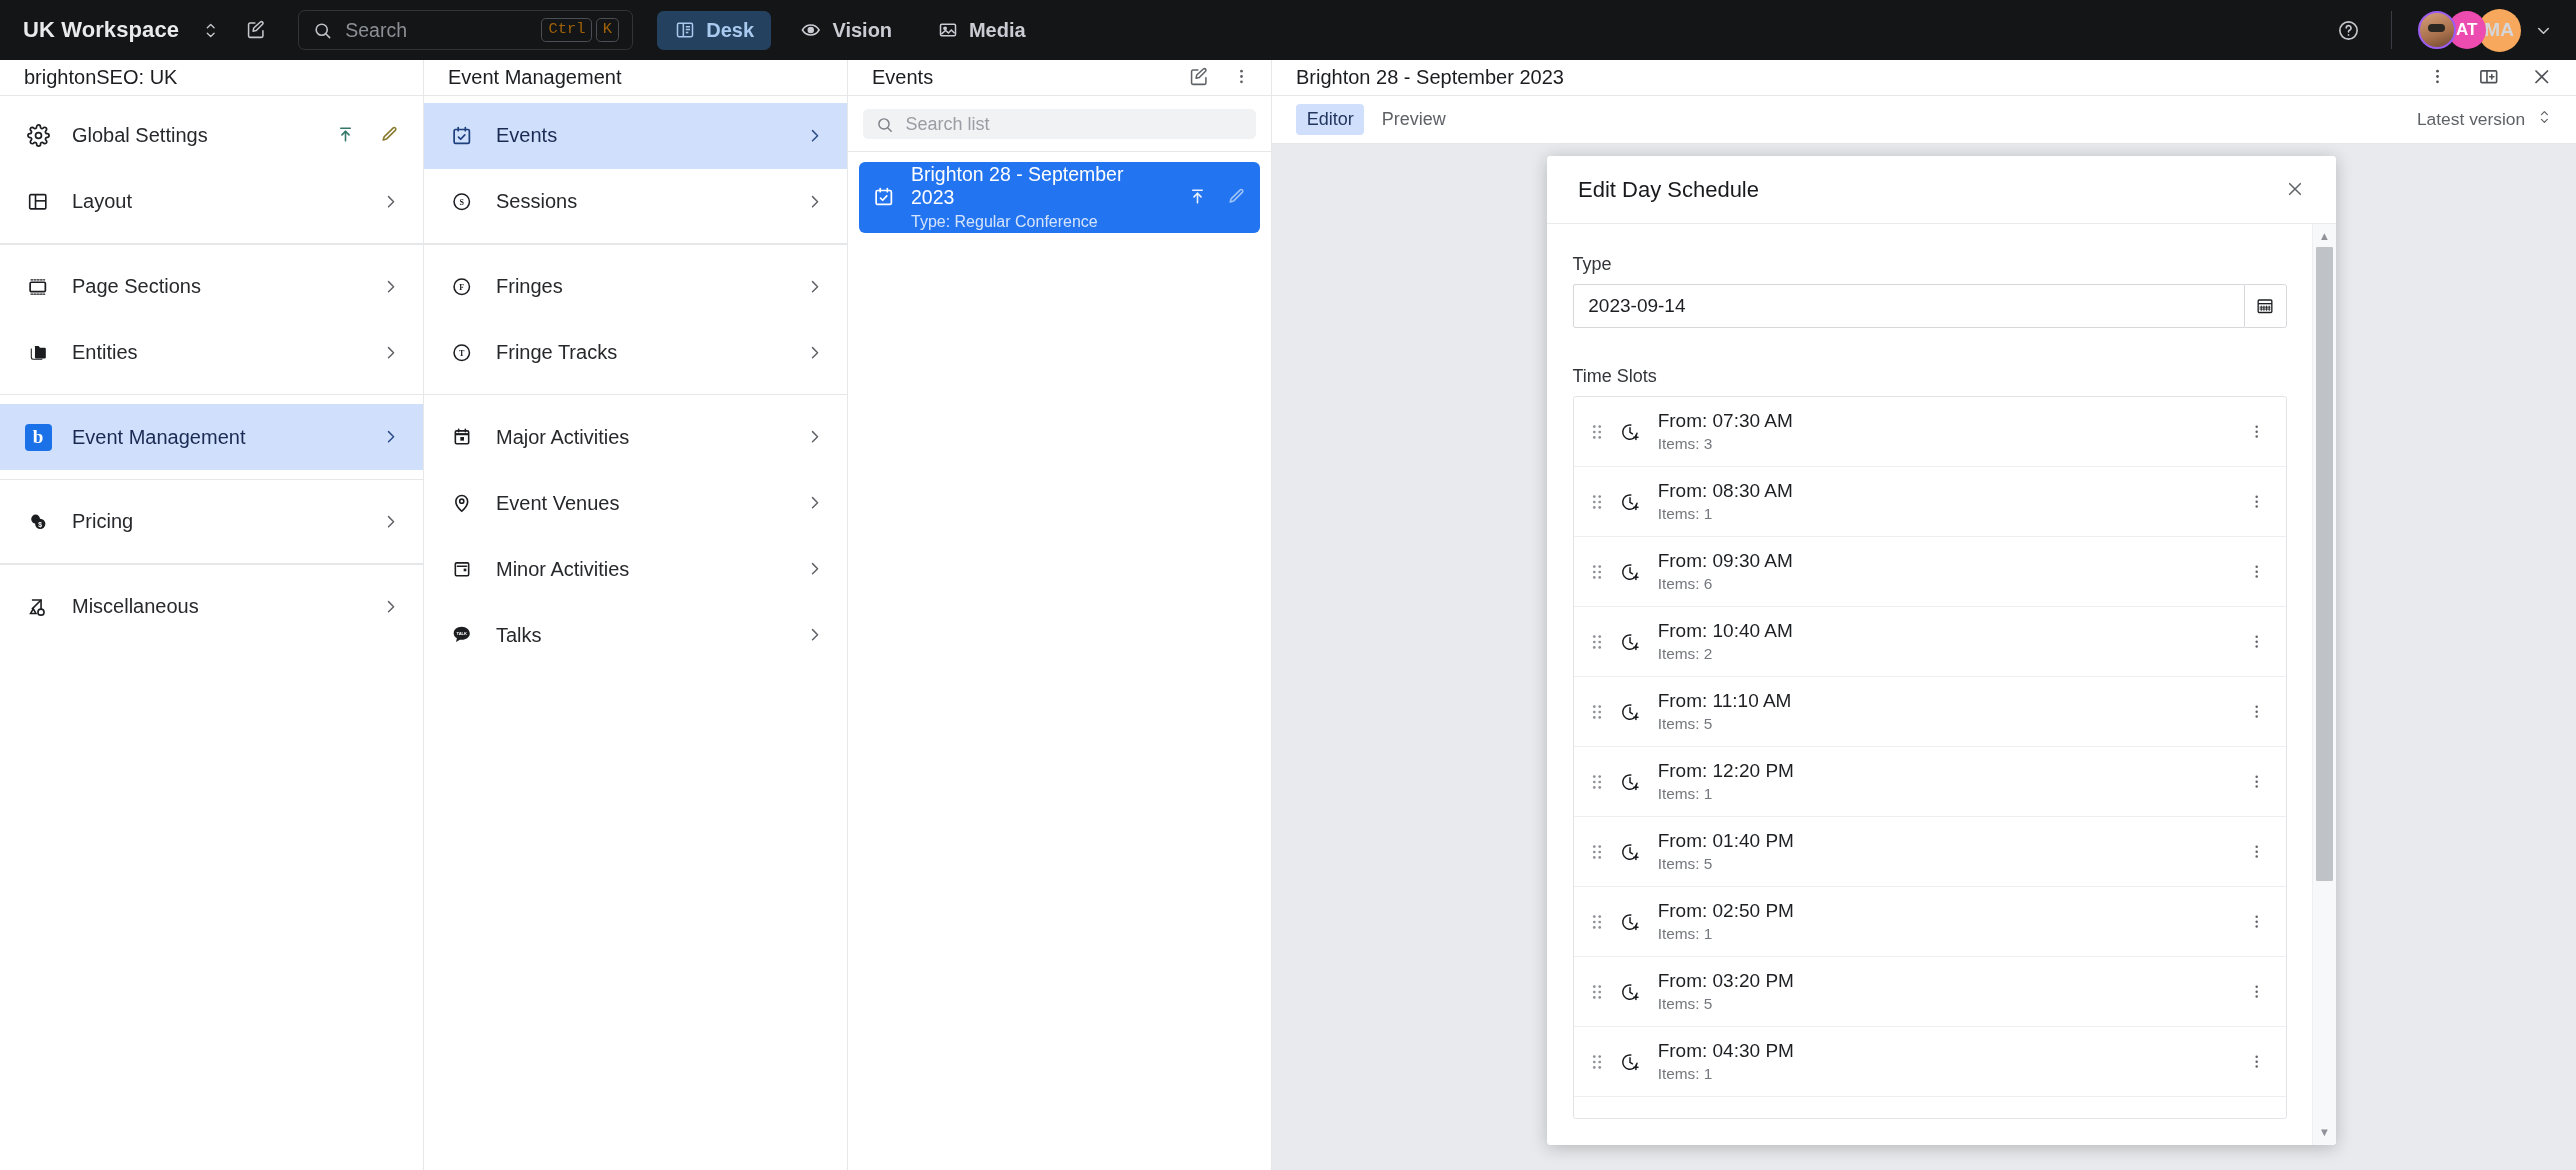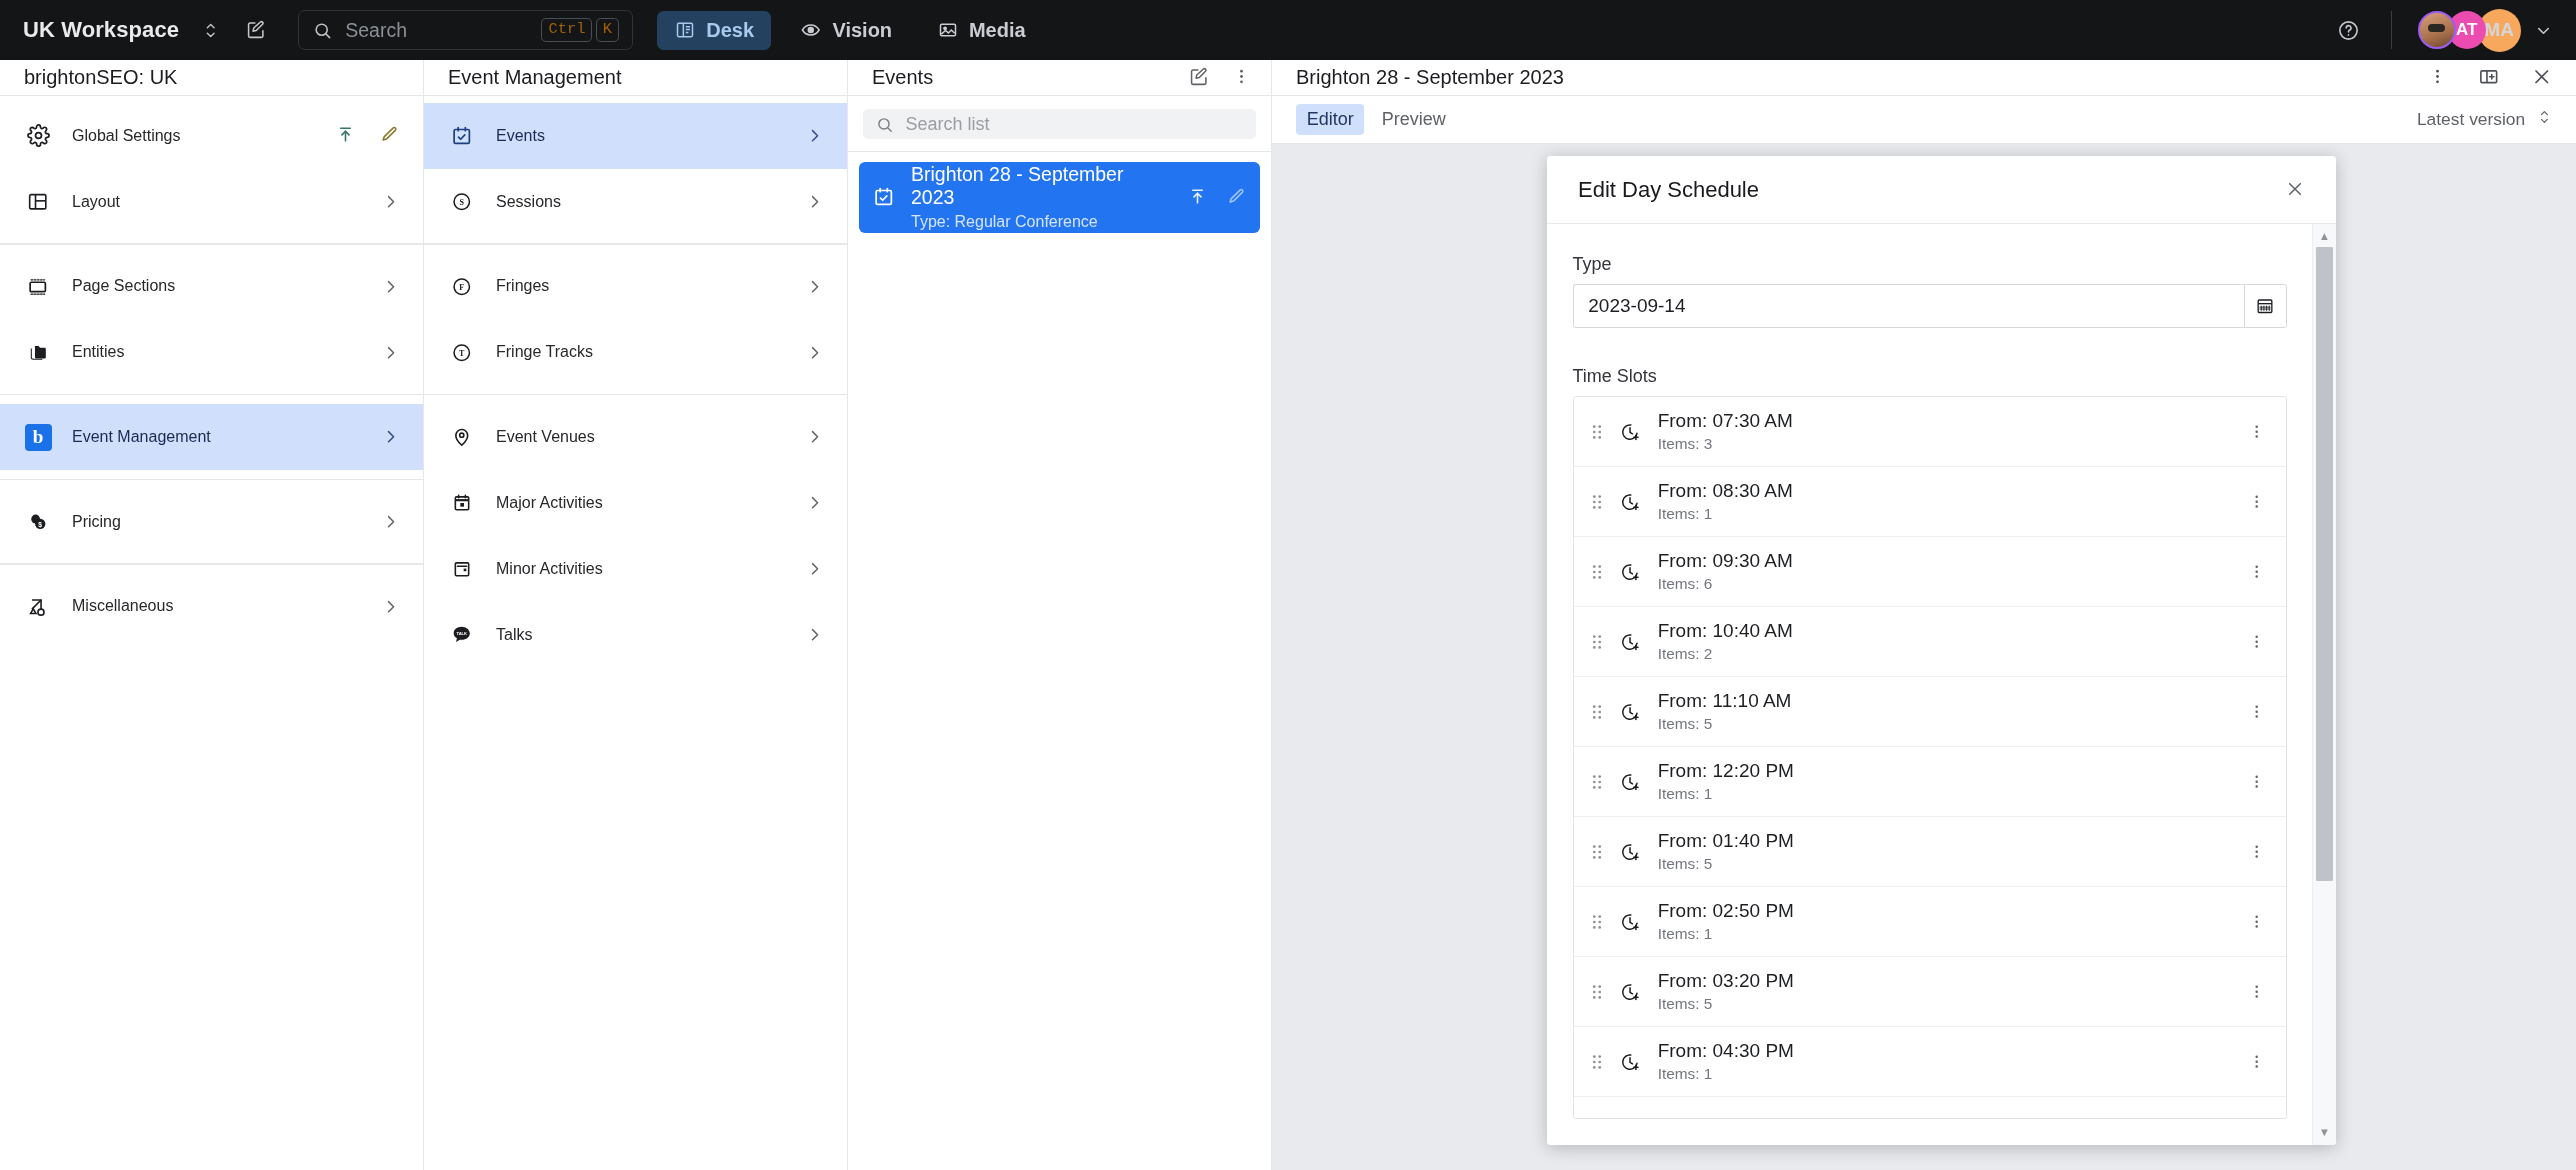--- a/index.html
+++ b/index.html
@@ -87,21 +87,21 @@
 
   
   .col1 { width: 424px; border-right: 1.3px solid #e6e7e9; background: #fff; }
   .navlist { padding-top: 6.7px; }
   .navrow {
     height: 66px; display: flex; align-items: center;
     padding: 0 24px; gap: 20px; position: relative;
   }
   .navrow.sel { background: #cfdffc; }
   .navrow.sel .navlabel { color: #1b2a52; }
-  .navlabel { font-size: 16px; color: #27282b; flex: 1; }
+  .navlabel { font-size: 20px; color: #27282b; flex: 1; }
   .navrow .trail { display: flex; align-items: center; gap: 25.5px; }
   .sep { height: 1.3px; background: #e6e7e9; margin: 8.7px 0; }
   .icon-slot { width: 28px; display: flex; align-items: center; justify-content: center; color: #1c1d20; }
   .bsq {
     width: 27px; height: 27px; background: #1b72e8; border-radius: 4px;
     color: #fff; font-weight: 700; font-size: 19px;
     display: flex; align-items: center; justify-content: center;
     font-family: "Liberation Serif", serif;
   }
 
@@ -496,43 +496,43 @@
           <svg width="17.4" height="17.4" viewBox="0 0 24 24" fill="none" stroke="#5e6166" stroke-width="2" stroke-linecap="round" stroke-linejoin="round">
               <path d="M9 5l7 7-7 7"></path>
             </svg>
         </span>
       </div>
 
       <div class="sep"></div>
 
       <div class="navrow">
         <span class="icon-slot">
-          <svg width="21.5" height="21.5" viewBox="0 0 24 24" fill="none" stroke="currentColor" stroke-width="1.8">
-              <path d="M12 21.5s6.6-6.1 6.6-11A6.6 6.6 0 0 0 5.4 10.5c0 4.9 6.6 11 6.6 11z"></path>
-              <circle cx="12" cy="10.2" r="2.3"></circle>
-            </svg>
-        </span>
-        <span class="navlabel">Event Venues</span>
-        <span class="trail">
-          <svg width="17.4" height="17.4" viewBox="0 0 24 24" fill="none" stroke="#5e6166" stroke-width="2" stroke-linecap="round" stroke-linejoin="round">
-              <path d="M9 5l7 7-7 7"></path>
-            </svg>
-        </span>
-      </div>
-
-      <div class="navrow">
-        <span class="icon-slot">
           <svg width="20" height="20" viewBox="0 0 24 24" fill="none" stroke="currentColor" stroke-width="1.9">
               <rect x="4" y="4.6" width="16" height="15.4" rx="1.5"></rect>
               <path d="M4 8.6h16" stroke-width="2.6"></path>
               <path d="M8 2.6v3M16 2.6v3" stroke-linecap="round"></path>
               <rect x="10" y="12" width="4.4" height="4.4" fill="currentColor" stroke="none"></rect>
             </svg>
         </span>
         <span class="navlabel">Major Activities</span>
+        <span class="trail">
+          <svg width="17.4" height="17.4" viewBox="0 0 24 24" fill="none" stroke="#5e6166" stroke-width="2" stroke-linecap="round" stroke-linejoin="round">
+              <path d="M9 5l7 7-7 7"></path>
+            </svg>
+        </span>
+      </div>
+
+      <div class="navrow">
+        <span class="icon-slot">
+          <svg width="21.5" height="21.5" viewBox="0 0 24 24" fill="none" stroke="currentColor" stroke-width="1.8">
+              <path d="M12 21.5s6.6-6.1 6.6-11A6.6 6.6 0 0 0 5.4 10.5c0 4.9 6.6 11 6.6 11z"></path>
+              <circle cx="12" cy="10.2" r="2.3"></circle>
+            </svg>
+        </span>
+        <span class="navlabel">Event Venues</span>
         <span class="trail">
           <svg width="17.4" height="17.4" viewBox="0 0 24 24" fill="none" stroke="#5e6166" stroke-width="2" stroke-linecap="round" stroke-linejoin="round">
               <path d="M9 5l7 7-7 7"></path>
             </svg>
         </span>
       </div>
 
       <div class="navrow">
         <span class="icon-slot">
           <svg width="20" height="20" viewBox="0 0 24 24" fill="none" stroke="currentColor" stroke-width="1.9">

